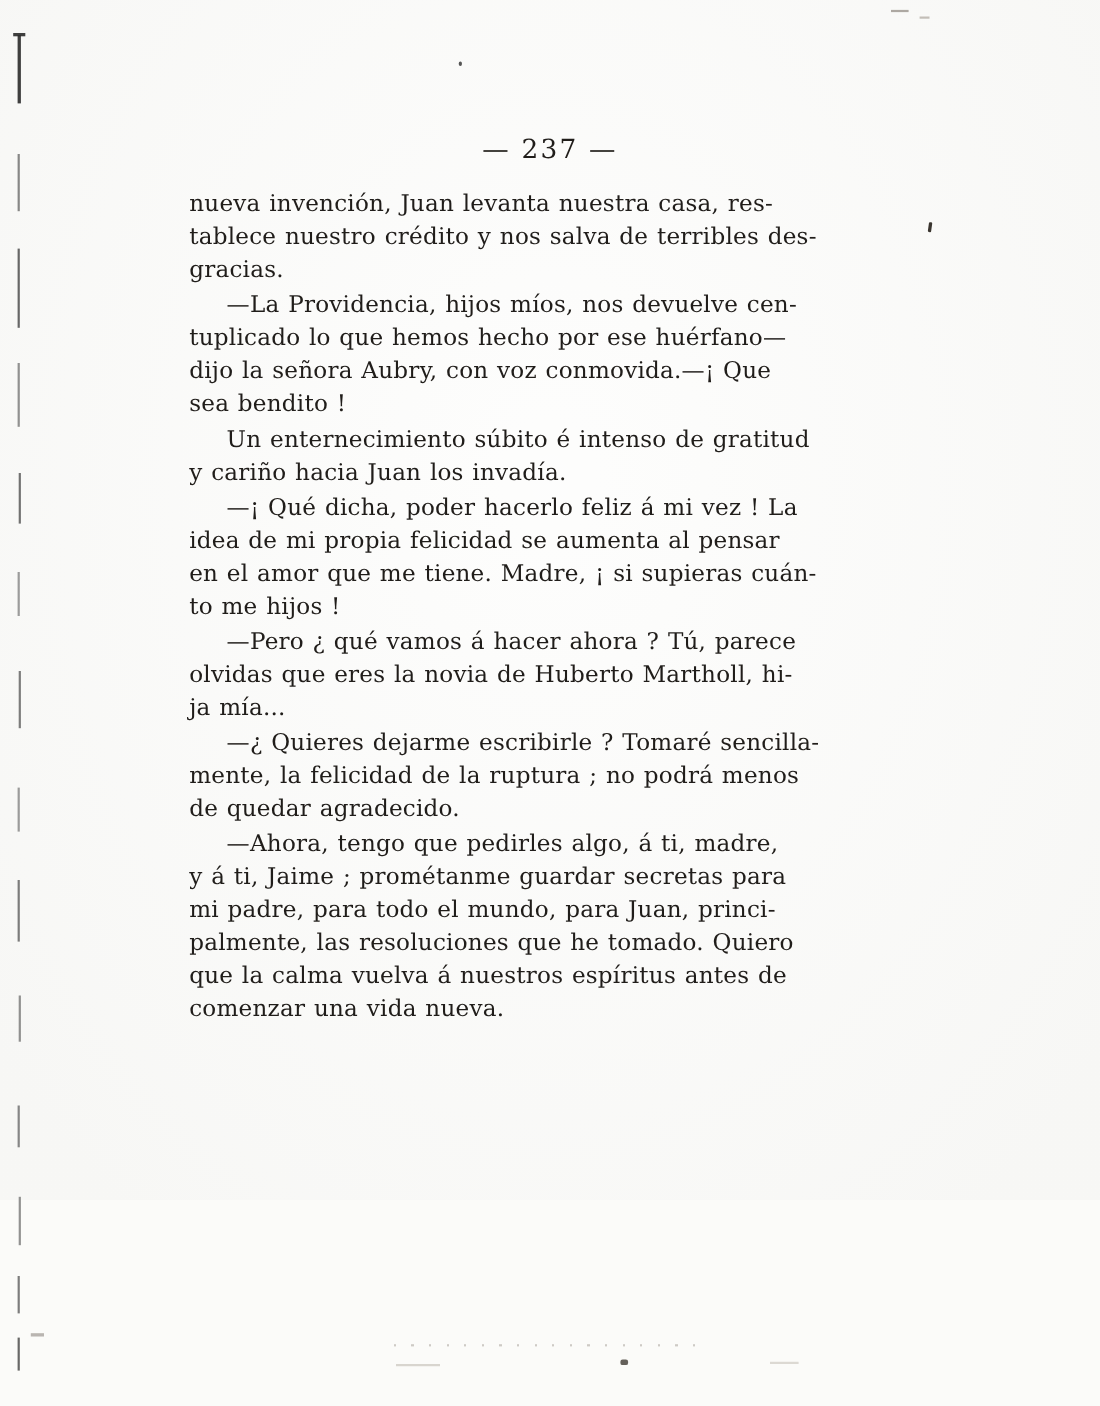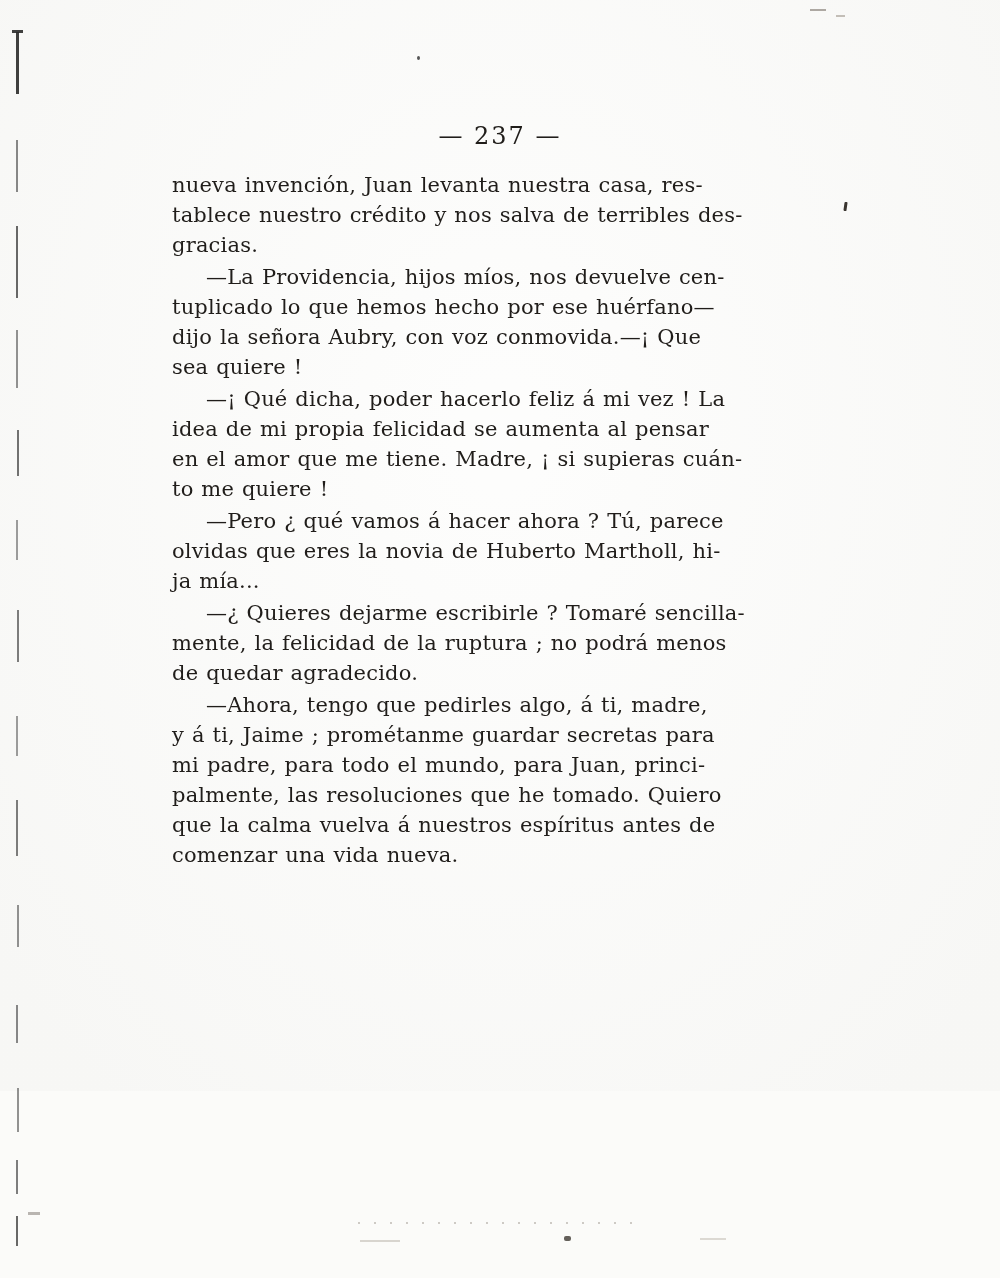--- a/index.html
+++ b/index.html
@@ -81,25 +81,27 @@
 
   <div class="page-number">— 237 —</div>
 
   <div class="text-block">
     <p class="para">nueva invención, Juan levanta nuestra casa, res-
 tablece nuestro crédito y nos salva de terribles des-
 gracias.</p>
     <p class="para indent">—La Providencia, hijos míos, nos devuelve cen-
 tuplicado lo que hemos hecho por ese huérfano—
 dijo la señora Aubry, con voz conmovida.—¡ Que
-sea quiere !</p>
+sea bendito !</p>
+    <p class="para indent">Un enternecimiento súbito é intenso de gratitud
+y cariño hacia Juan los invadía.</p>
     <p class="para indent">—¡ Qué dicha, poder hacerlo feliz á mi vez ! La
 idea de mi propia felicidad se aumenta al pensar
 en el amor que me tiene. Madre, ¡ si supieras cuán-
-to me quiere !</p>
+to me hijos !</p>
     <p class="para indent">—Pero ¿ qué vamos á hacer ahora ? Tú, parece
 olvidas que eres la novia de Huberto Martholl, hi-
 ja mía...</p>
     <p class="para indent">—¿ Quieres dejarme escribirle ? Tomaré sencilla-
 mente, la felicidad de la ruptura ; no podrá menos
 de quedar agradecido.</p>
     <p class="para indent">—Ahora, tengo que pedirles algo, á ti, madre,
 y á ti, Jaime ; prométanme guardar secretas para
 mi padre, para todo el mundo, para Juan, princi-
 palmente, las resoluciones que he tomado. Quiero

